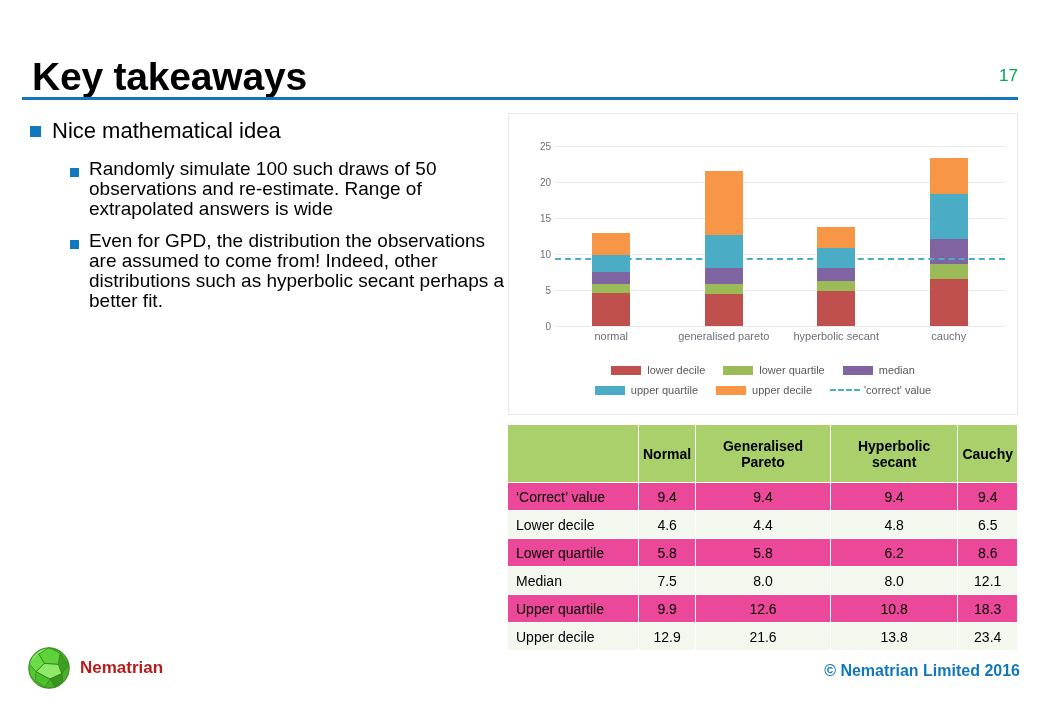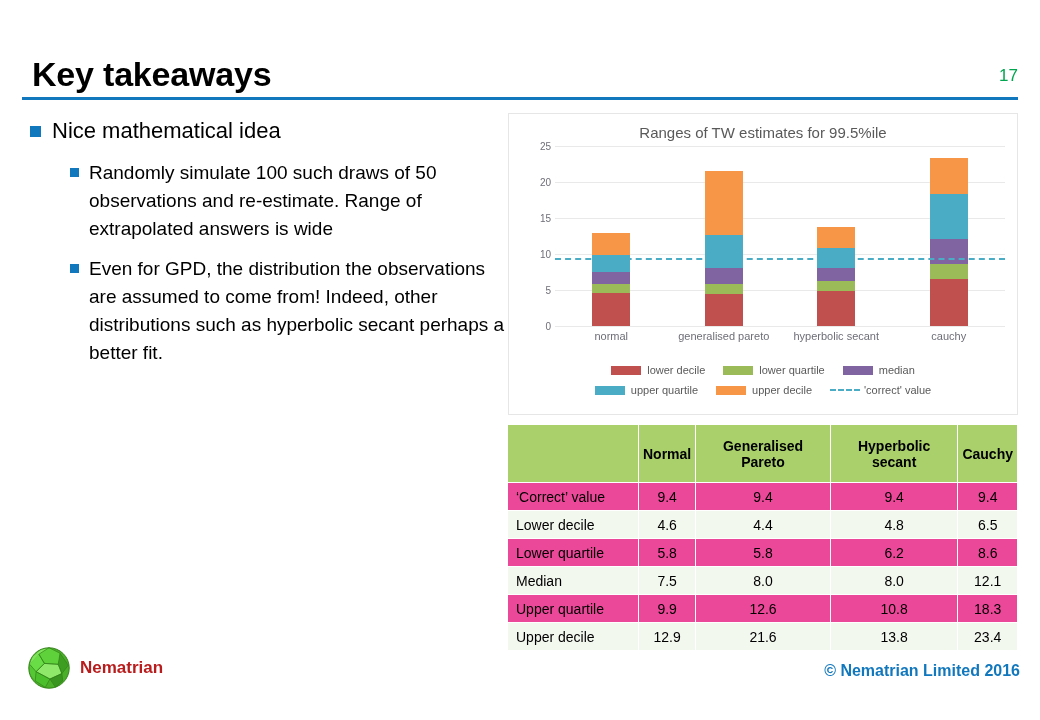--- a/index.html
+++ b/index.html
@@ -14,21 +14,21 @@
     color: #000000;
     overflow: hidden;
     position: relative;
   }
 
   
   #slide-title {
     position: absolute;
     left: 32px;
     top: 55px;
-    font-size: 34px;
+    font-size: 39px;
     font-weight: bold;
     letter-spacing: -0.2px;
     color: #000000;
   }
   #page-number {
     position: absolute;
     right: 22px;
     top: 66px;
     font-size: 17px;
     font-weight: normal;
@@ -72,21 +72,21 @@
     margin-top: 9px;
     margin-right: 10px;
   }
   .bullet-text {
     font-size: 22px;
     line-height: 29px;
     color: #000000;
   }
   .l2 .bullet-text {
     font-size: 19px;
-    line-height: 28px;
+    line-height: 20px;
   }
 
   
   #chart-panel {
     position: absolute;
     left: 508px;
     top: 113px;
     width: 510px;
     height: 302px;
     background: #ffffff;
@@ -288,21 +288,20 @@
       <span class="bullet-marker"></span>
       <span class="bullet-text">Randomly simulate 100 such draws of 50 observations and re-estimate. Range of extrapolated answers is wide</span>
     </div>
     <div class="bullet l2">
       <span class="bullet-marker"></span>
       <span class="bullet-text">Even for GPD, the distribution the observations are assumed to come from! Indeed, other distributions such as hyperbolic secant perhaps a better fit.</span>
     </div>
   </div>
 
 <div id="chart-panel">
-  <div id="chart-title">Ranges of TW estimates for 99.5%ile</div>
 
   <div id="plot-wrap">
     <div id="y-axis">
         <div class="ytick" style="top: 0px;">25</div>
         <div class="ytick" style="top: 36px;">20</div>
         <div class="ytick" style="top: 72px;">15</div>
         <div class="ytick" style="top: 108px;">10</div>
         <div class="ytick" style="top: 144px;">5</div>
         <div class="ytick" style="top: 180px;">0</div>
       </div>

